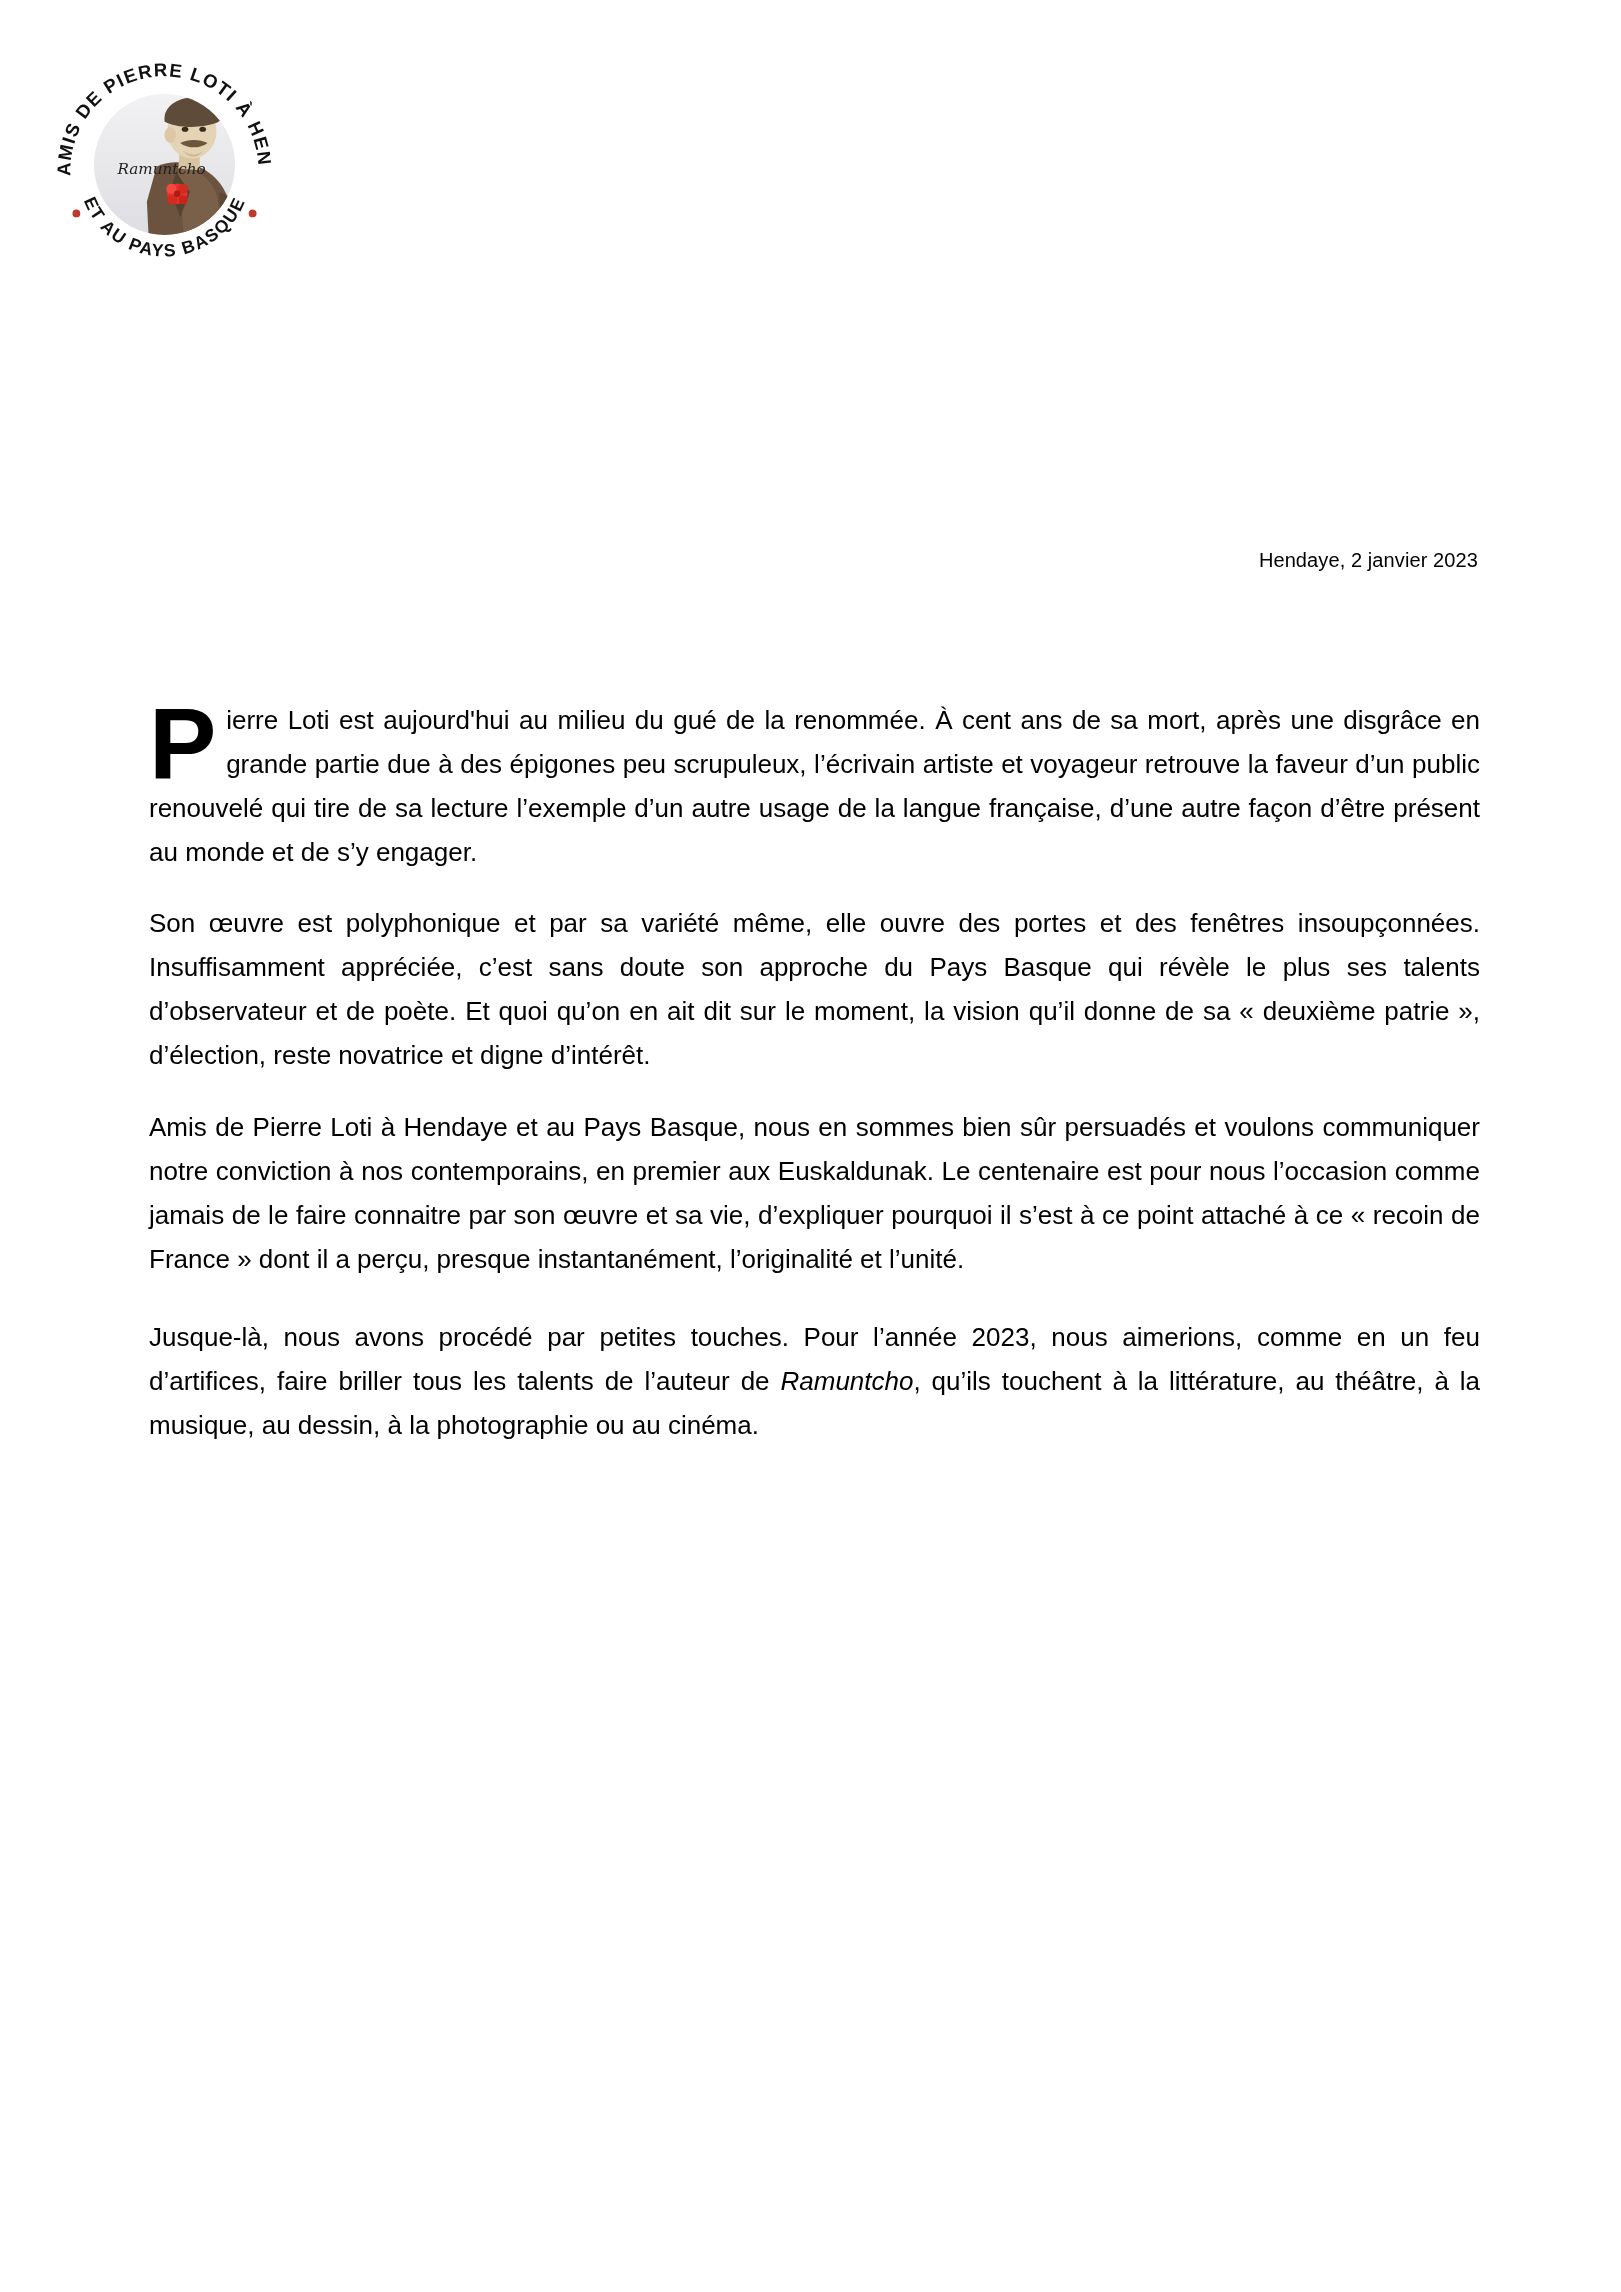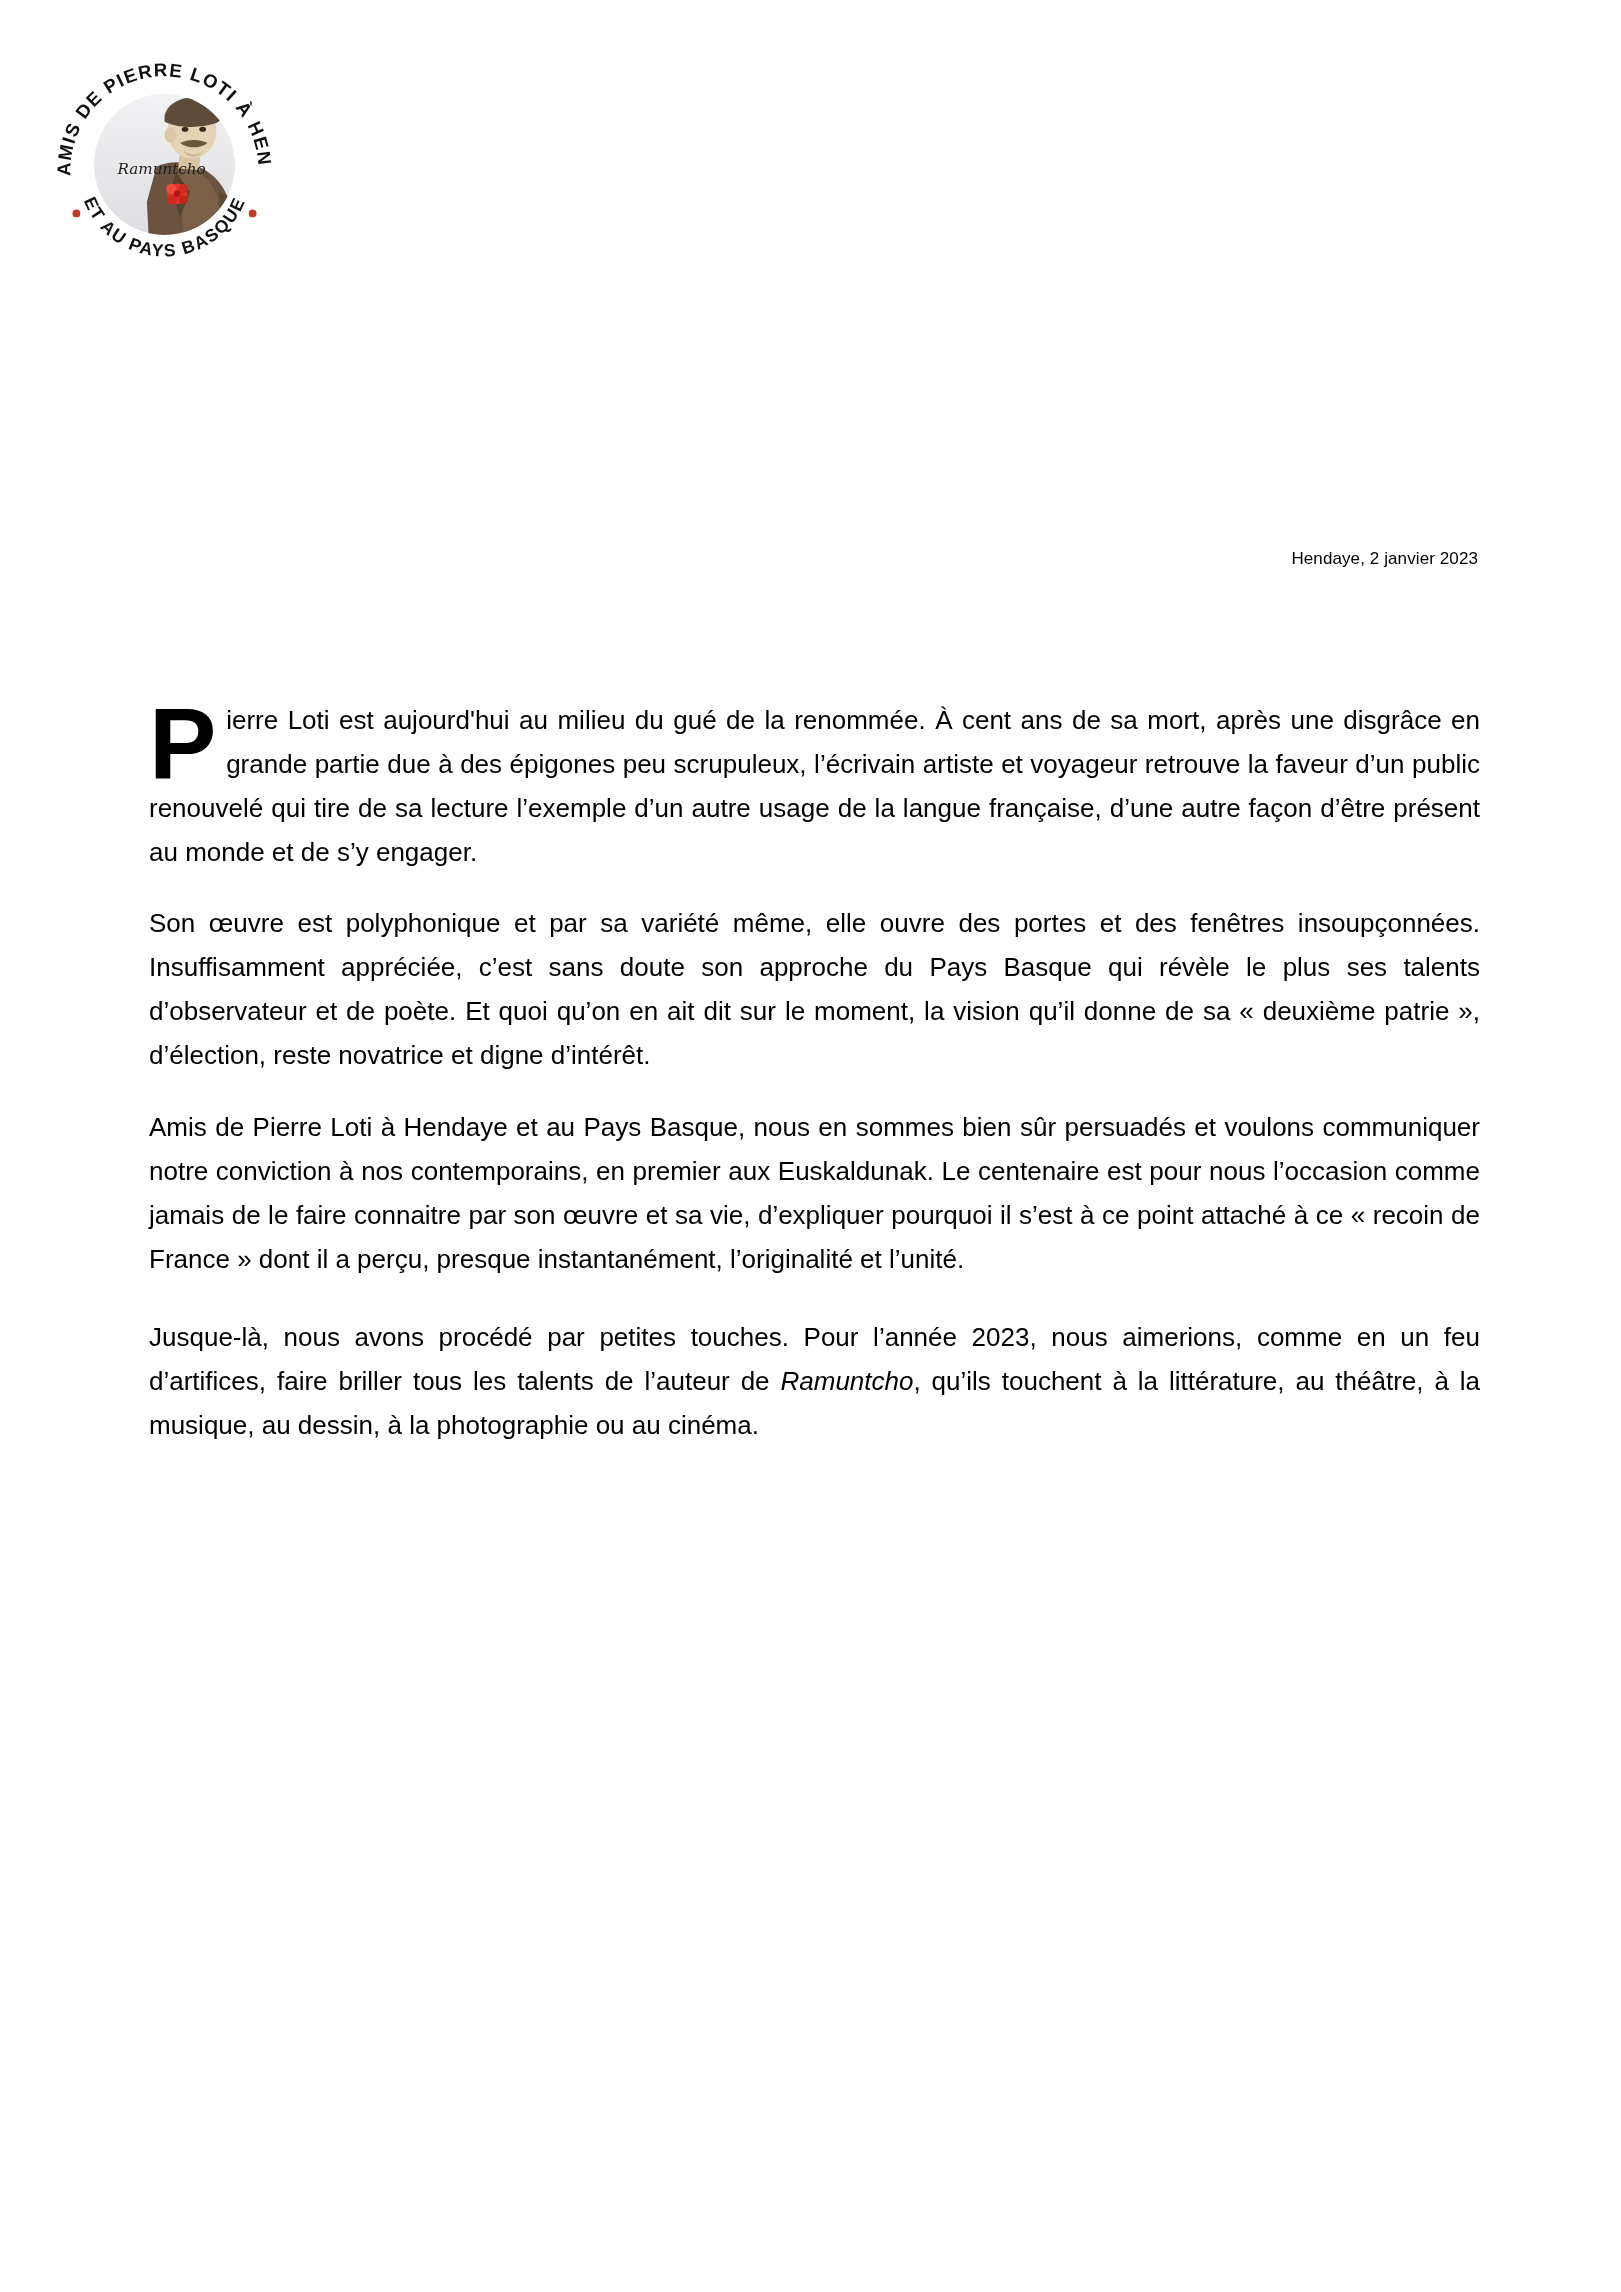--- a/index.html
+++ b/index.html
@@ -26,21 +26,21 @@
   }
   .logo-svg { display: block; width: 235px; height: 235px; }
 
   
   .date-line {
     position: absolute;
     left: 0;
     top: 549px;
     width: 1478px;
     text-align: right;
-    font-size: 17px;
+    font-size: 20px;
     letter-spacing: 0.1px;
   }
 
   
   .letter-body {
     position: absolute;
     left: 149px;
     top: 698px;
     width: 1331px;
   }

